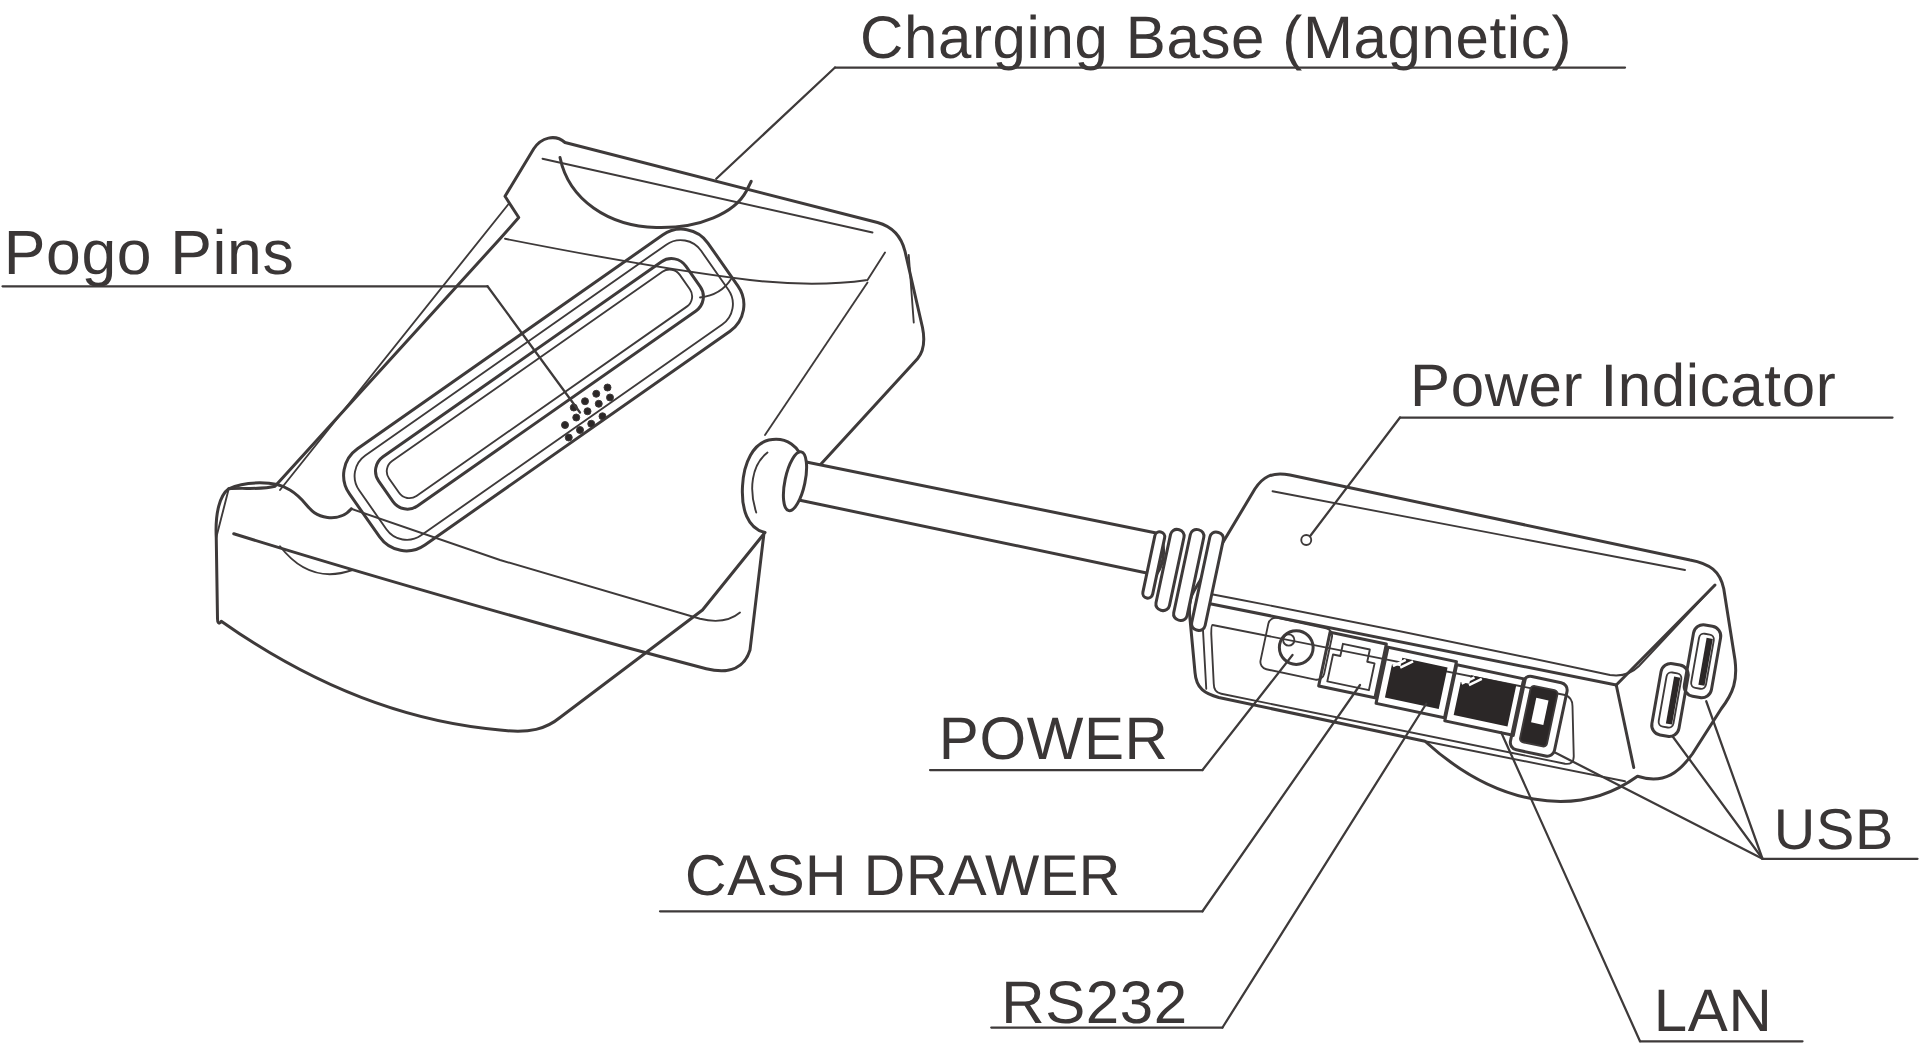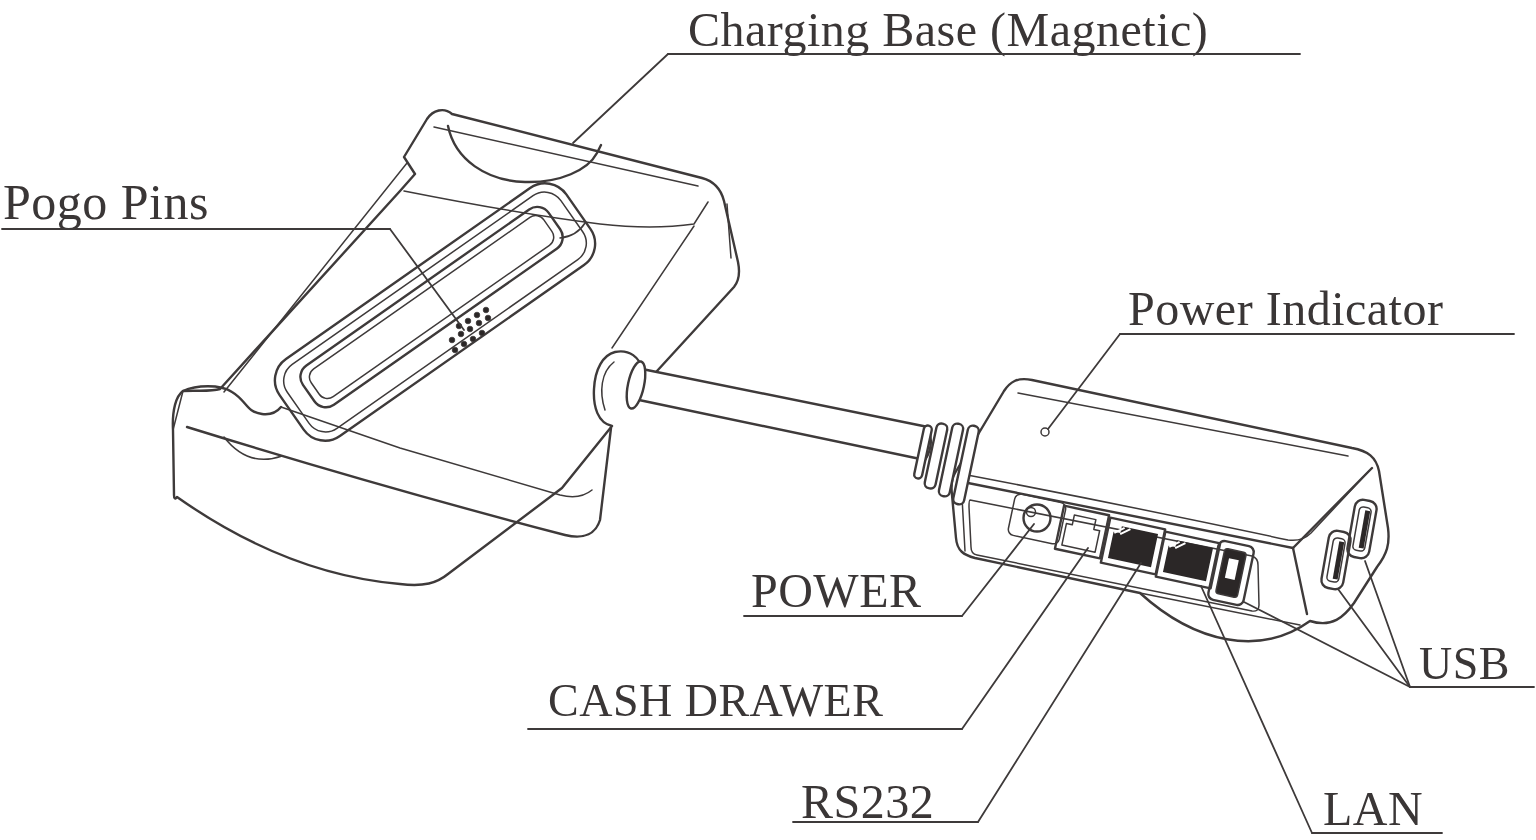--- a/index.html
+++ b/index.html
@@ -3,21 +3,21 @@
 <meta charset="utf-8">
 <style>
   :root{
     --line:#3e3a3a;
     --text:#3a3636;
     --bg:#ffffff;
     --dark:#2b2727;
   }
   html,body{margin:0;padding:0;background:var(--bg);}
   .stage{position:relative;width:1536px;height:840px;background:var(--bg);overflow:hidden;
-         font-family:Liberation Serif, serif;}
+         font-family:Liberation Sans, sans-serif;}
   svg{display:block;}
   .ln{stroke:var(--line);fill:none;stroke-width:2.4;stroke-linecap:round;stroke-linejoin:round;}
   .ln-f{stroke:var(--line);fill:#ffffff;stroke-width:2.4;stroke-linecap:round;stroke-linejoin:round;}
   .ln-thin{stroke:var(--line);fill:none;stroke-width:1.5;stroke-linecap:round;stroke-linejoin:round;}
   .lead{stroke:var(--line);fill:none;stroke-width:1.8;stroke-linecap:round;stroke-linejoin:round;}
   .dark{fill:var(--dark);stroke:none;}
   .dark-ln{fill:var(--dark);stroke:var(--line);stroke-width:1.5;}
   .hatch{stroke:#ffffff;stroke-width:2;fill:none;}
   .pin{fill:var(--dark);stroke:var(--line);stroke-width:0.8;}
   text{fill:var(--text);letter-spacing:0.5px;}

